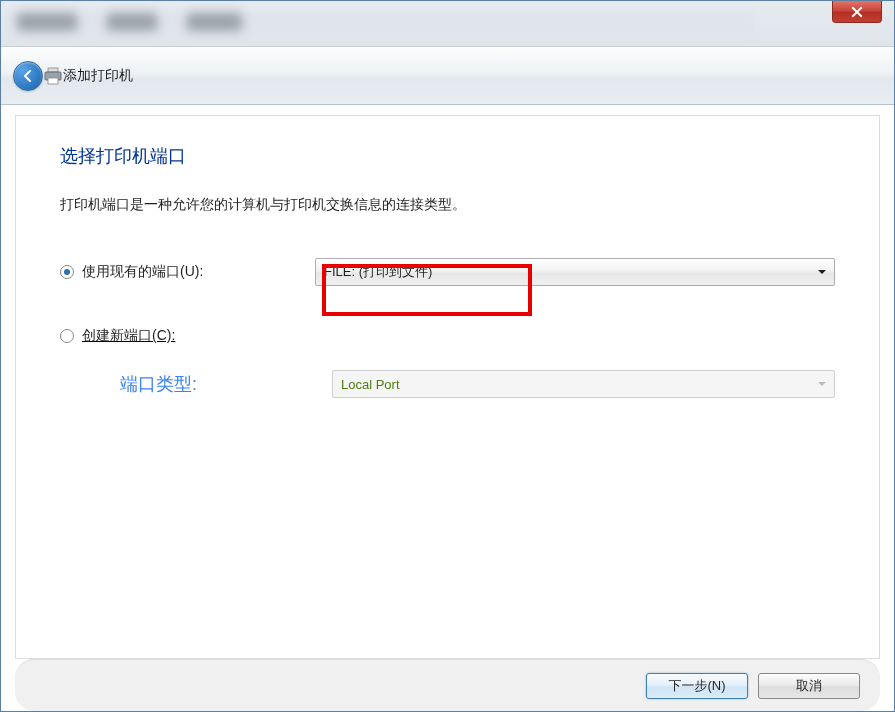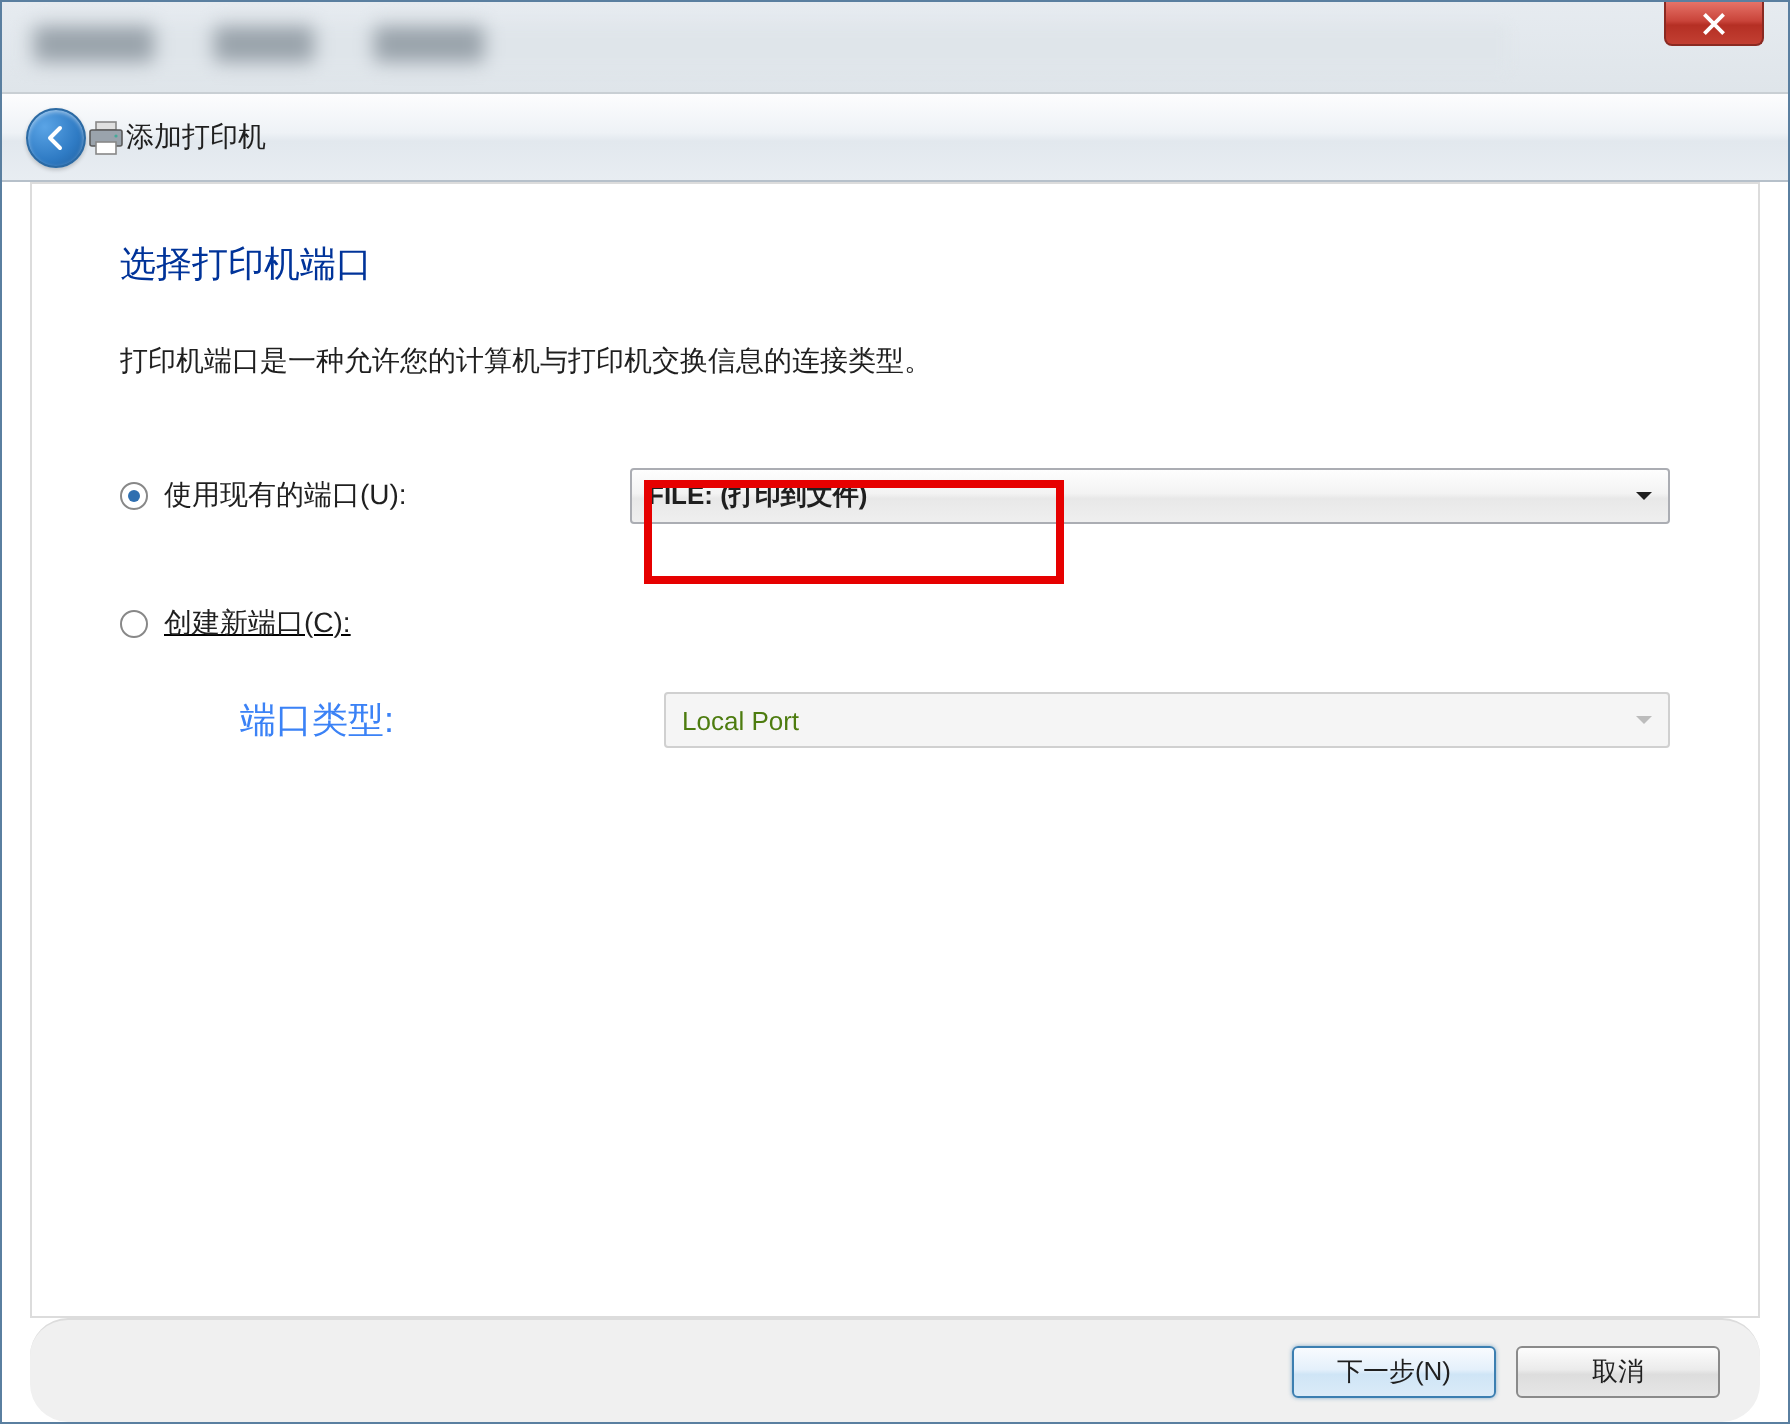--- a/index.html
+++ b/index.html
@@ -63,21 +63,21 @@
       border-radius: 0 0 4px 4px;
       display: flex;
       align-items: center;
       justify-content: center;
       margin-right: 12px;
       cursor: pointer;
     }
     .close-btn svg { width: 12px; height: 12px; }
     
     .nav-header {
-      height: 44px;
+      height: 58px;
       background: linear-gradient(to bottom, #fdfdfe 0%, #eef2f6 45%, #e2e8ee 55%, #e8edf2 100%);
       border-bottom: 1px solid #b6c0ca;
       display: flex;
       align-items: center;
       padding: 0 12px;
     }
     .back-btn {
       width: 30px;
       height: 30px;
       border-radius: 50%;
@@ -97,21 +97,21 @@
       align-items: center;
       justify-content: center;
     }
     .header-title {
       font-size: 14px;
       color: #1f1f1f;
     }
     
     .content-wrap {
       flex: 1;
-      padding: 0 14px 0 14px;
+      padding: 10px 14px 0 14px;
       display: flex;
       flex-direction: column;
     }
     .content {
       flex: 1;
       background: #fff;
       border: 1px solid #dcdcdc;
       padding: 28px 44px 20px 44px;
       position: relative;
     }
@@ -280,21 +280,21 @@
     <div class="content">
       <h1 class="page-heading">选择打印机端口</h1>
       <p class="description">打印机端口是一种允许您的计算机与打印机交换信息的连接类型。</p>
 
       <div class="option-row">
         <div class="option-left">
           <div class="radio checked"></div>
           <span class="option-label">使用现有的端口(U):</span>
         </div>
         <div class="select">
-          <span style="font-weight:bold">FILE: (打印到文件)</span>
+          <span style="font-weight:normal">FILE: (打印到文件)</span>
           <span class="select-arrow"></span>
         </div>
       </div>
 
       <div class="option-row" style="margin-bottom:12px;text-decoration:underline;">
         <div class="option-left">
           <div class="radio"></div>
           <span class="option-label">创建新端口(C):</span>
         </div>
       </div>

